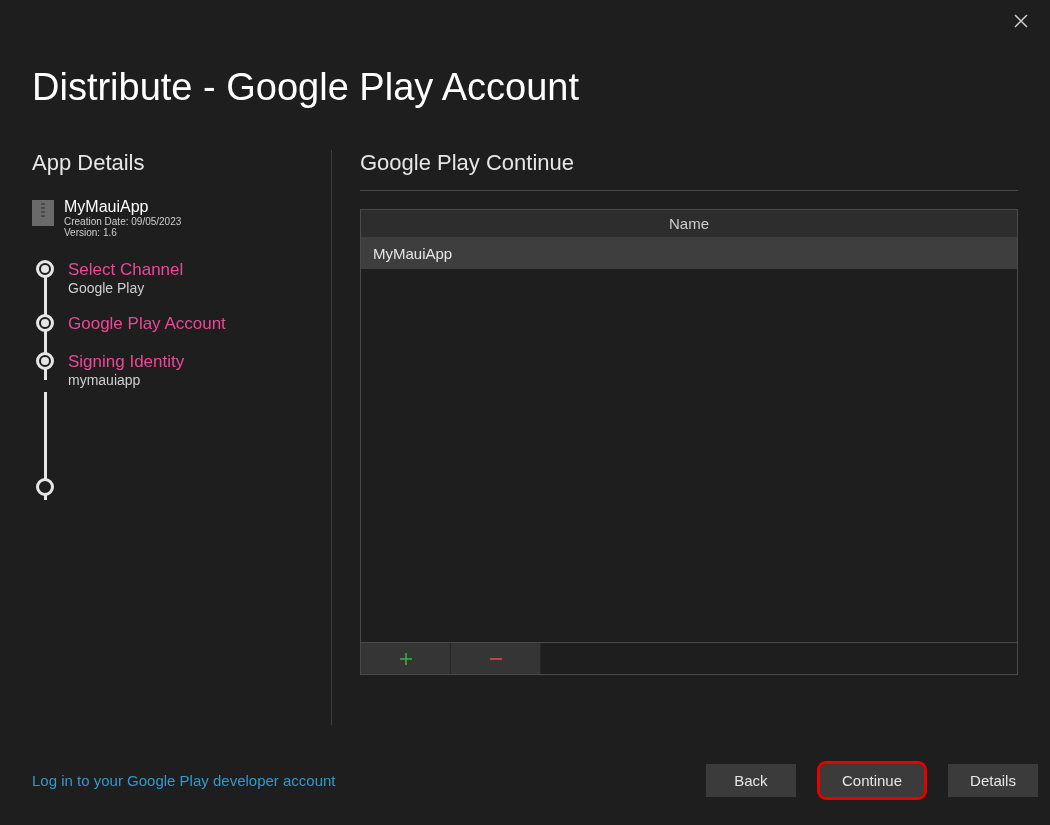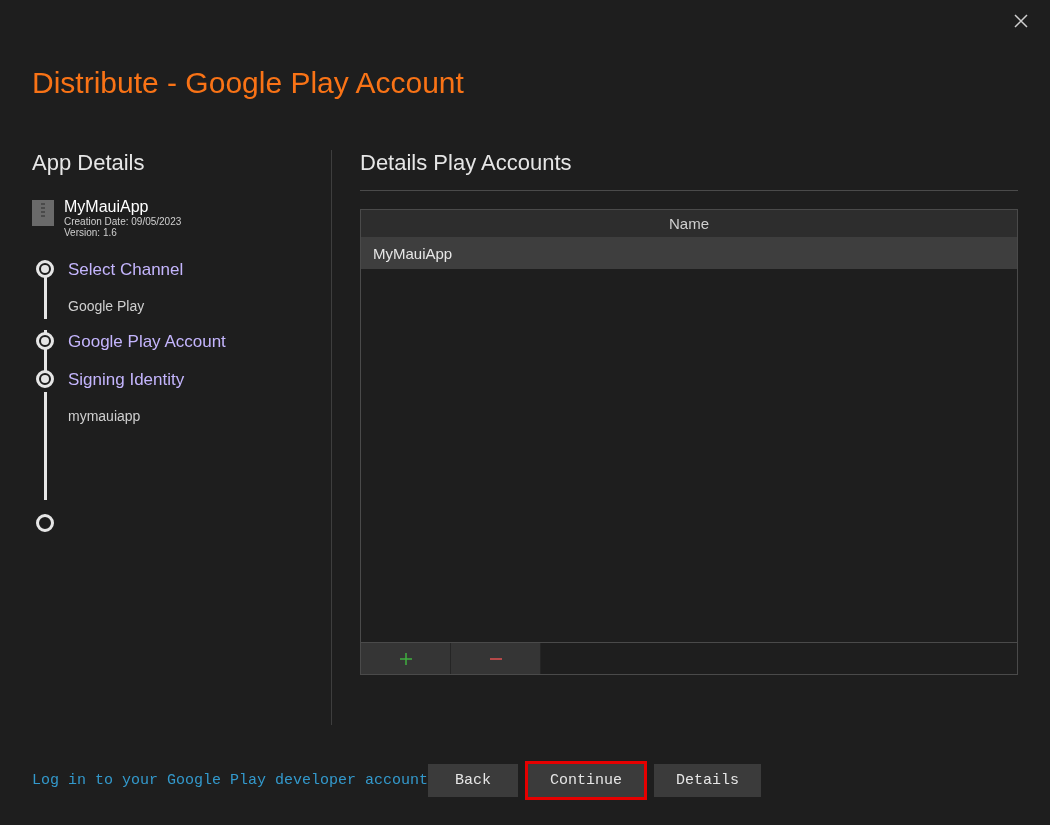--- a/index.html
+++ b/index.html
@@ -15,23 +15,23 @@
     top: 14px;
     right: 22px;
     color: #cfcfcf;
     cursor: pointer;
   }
   .close svg { width: 14px; height: 14px; stroke: #cfcfcf; stroke-width: 1.5; }
   .title {
     position: absolute;
     left: 32px;
     top: 66px;
-    font-size: 30px;
+    font-size: 38px;
     font-weight: 300;
-    color: #f97316;
+    color: #ffffff;
   }
   .body {
     position: absolute;
     left: 32px;
     right: 32px;
     top: 150px;
     bottom: 100px;
     display: flex;
   }
   .sidebar {
@@ -77,22 +77,22 @@
     position: relative;
     z-index: 1;
   }
   .step-dot.filled::after {
     content: "";
     position: absolute;
     left: 2px; top: 2px; right: 2px; bottom: 2px;
     background: #e6e6e6;
     border-radius: 50%;
   }
-  .step-label { font-size: 17px; color: #c4b5fd; }
-  .step-sub { font-size: 14px; color: #cfcfcf; margin-top: 18px; }
+  .step-label { font-size: 17px; color: #ec4899; }
+  .step-sub { font-size: 14px; color: #cfcfcf; margin-top: 0; }
   .main {
     flex: 1;
     padding-left: 28px;
   }
   .main-title {
     font-size: 22px;
     font-weight: 400;
     margin-bottom: 14px;
   }
   .main-rule {
@@ -147,39 +147,39 @@
   }
   .iconbtn svg { width: 16px; height: 16px; }
   .footer-spacer { flex: 1; }
   .bottom {
     position: absolute;
     left: 32px;
     right: 12px;
     bottom: 28px;
     display: flex;
     align-items: center;
-    font-family: Liberation Mono, monospace;
+    justify-content: space-between;
   }
   .link {
     color: #3399cc;
     font-size: 15px;
     cursor: pointer;
   }
-  .btns { display: flex; gap: 10px; }
+  .btns { display: flex; gap: 24px; }
   .btn {
     background: #3b3b3b;
     color: #e6e6e6;
     border: none;
     padding: 8px 22px;
     font-size: 15px;
     font-family: inherit;
     cursor: pointer;
     min-width: 90px;
   }
-  .btn-hl { outline: 3px solid #e60000; outline-offset: 0; }
+  .btn-hl { outline: 3px solid #e60000; outline-offset: 0; border-radius: 6px; }
 </style>
 </head>
 <body>
 
 <div class="close">
   <svg viewBox="0 0 14 14">
       <path d="M1 1 L13 13 M13 1 L1 13" fill="none"></path>
     </svg>
 </div>
 
@@ -227,21 +227,21 @@
         </div>
       </div>
 
       <div class="step" style="margin-top:90px;">
         <div class="step-dot"></div>
       </div>
     </div>
   </div>
 
   <div class="main">
-    <div class="main-title">Details Play Accounts</div>
+    <div class="main-title">Google Play Continue</div>
     <div class="main-rule"></div>
 
     <div class="table">
       <div class="thead">
         <div class="th">Name</div>
       </div>
       <div class="trow">
         <div class="td">MyMauiApp</div>
         <div class="td blur"></div>
       </div>

